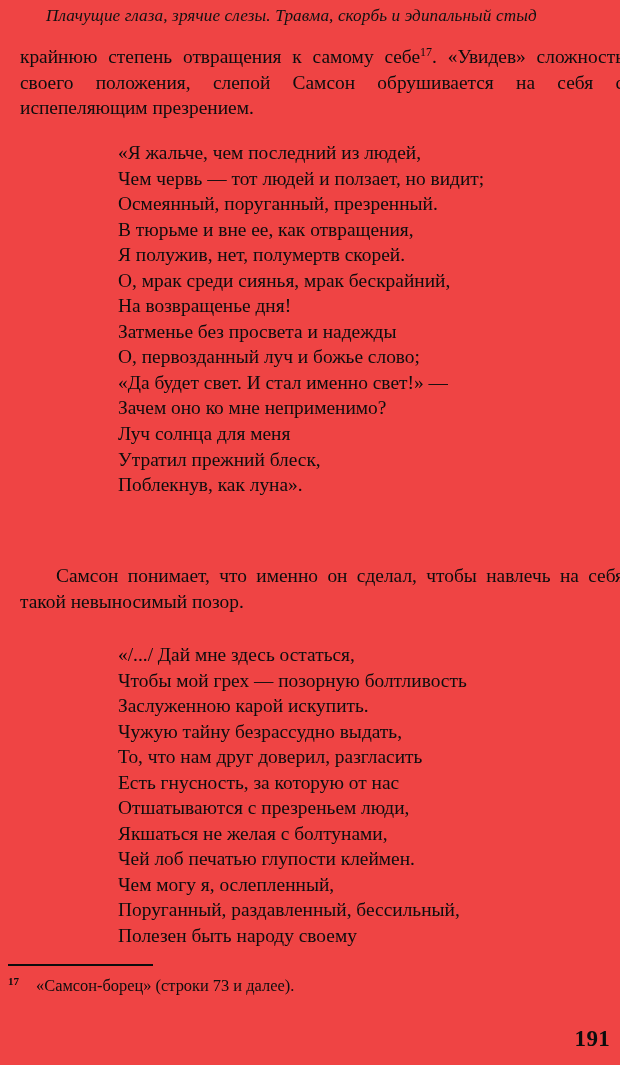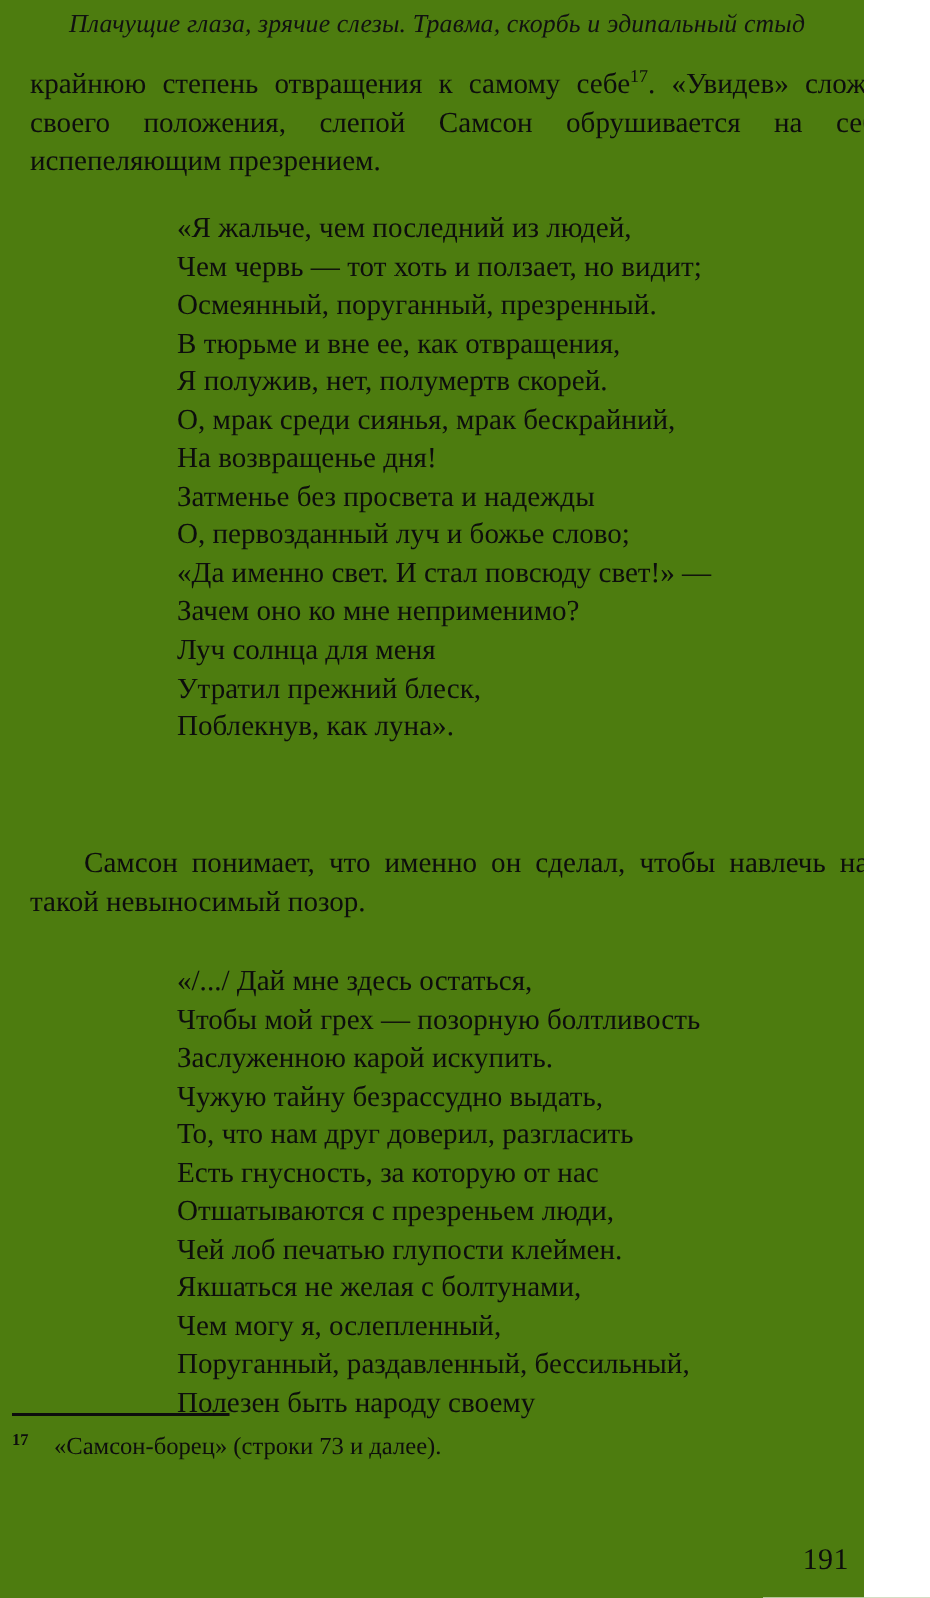--- a/index.html
+++ b/index.html
@@ -2,23 +2,23 @@
 <html lang="ru"><head>
 <meta charset="utf-8">
 <style>
   html, body {
     margin: 0;
     padding: 0;
     background: #ffffff;
   }
   .page {
     position: relative;
-    width: 576px;
+    width: 620px;
     height: 1065px;
-    background: #4d7c0f;
+    background: #ef4444;
     overflow: hidden;
     font-family: "Liberation Serif", "DejaVu Serif", serif;
     color: #0d0d0d;
     -webkit-font-smoothing: antialiased;
   }
 
   
   .running-head {
     position: absolute;
     left: 46px;
@@ -71,21 +71,21 @@
     white-space: pre;
     color: #0d0d0d;
   }
   #verse-one { top: 140px; }
   #verse-two { top: 642px; }
 
   
   .footnote-area {
     position: absolute;
     left: 8px;
-    top: 942px;
+    top: 964px;
     width: 560px;
   }
   .footnote-rule {
     width: 145px;
     height: 2px;
     background: #0d0d0d;
     margin: 0 0 9px 0;
   }
   .footnote {
     font-size: 16.4px;
@@ -99,68 +99,68 @@
     line-height: 0;
     font-weight: bold;
     margin-right: 17px;
   }
 
   
   .folio {
     position: absolute;
     right: 10px;
     bottom: 13px;
-    font-size: 20px;
-    font-weight: normal;
+    font-size: 23px;
+    font-weight: bold;
     color: #0d0d0d;
     letter-spacing: 0.3px;
   }
 </style>
 </head>
 <body>
 
 <div class="page">
 
   <div class="running-head">Плачущие глаза, зрячие слезы. Травма, скорбь и эдипальный стыд</div>
 
   <div class="body-block" id="para-opening">
     <p class="para"><span>крайнюю степень отвращения к самому себе</span><sup>17</sup><span>. «Увидев» сложность своего положения, слепой Самсон обрушивается на себя с испепеляющим презрением.</span></p>
   </div>
 
   <div class="verse" id="verse-one">
       <div class="line">«Я жальче, чем последний из людей,</div>
-      <div class="line">Чем червь — тот хоть и ползает, но видит;</div>
+      <div class="line">Чем червь — тот людей и ползает, но видит;</div>
       <div class="line">Осмеянный, поруганный, презренный.</div>
       <div class="line">В тюрьме и вне ее, как отвращения,</div>
       <div class="line">Я полужив, нет, полумертв скорей.</div>
       <div class="line">О, мрак среди сиянья, мрак бескрайний,</div>
       <div class="line">На возвращенье дня!</div>
       <div class="line">Затменье без просвета и надежды</div>
       <div class="line">О, первозданный луч и божье слово;</div>
-      <div class="line">«Да именно свет. И стал повсюду свет!» —</div>
+      <div class="line">«Да будет свет. И стал именно свет!» —</div>
       <div class="line">Зачем оно ко мне неприменимо?</div>
       <div class="line">Луч солнца для меня</div>
       <div class="line">Утратил прежний блеск,</div>
       <div class="line">Поблекнув, как луна».</div>
     </div>
 
   <div class="body-block" id="para-middle">
     <p class="para indented">Самсон понимает, что именно он сделал, чтобы навлечь на себя такой невыносимый позор.</p>
   </div>
 
   <div class="verse" id="verse-two">
       <div class="line">«/.../ Дай мне здесь остаться,</div>
       <div class="line">Чтобы мой грех — позорную болтливость</div>
       <div class="line">Заслуженною карой искупить.</div>
       <div class="line">Чужую тайну безрассудно выдать,</div>
       <div class="line">То, что нам друг доверил, разгласить</div>
       <div class="line">Есть гнусность, за которую от нас</div>
       <div class="line">Отшатываются с презреньем люди,</div>
+      <div class="line">Якшаться не желая с болтунами,</div>
       <div class="line">Чей лоб печатью глупости клеймен.</div>
-      <div class="line">Якшаться не желая с болтунами,</div>
       <div class="line">Чем могу я, ослепленный,</div>
       <div class="line">Поруганный, раздавленный, бессильный,</div>
       <div class="line">Полезен быть народу своему</div>
     </div>
 
   <div class="footnote-area">
     <div class="footnote-rule"></div>
     <div class="footnote"><span class="fn-marker">17</span><span>«Самсон-борец» (строки 73 и далее).</span></div>
   </div>
 

